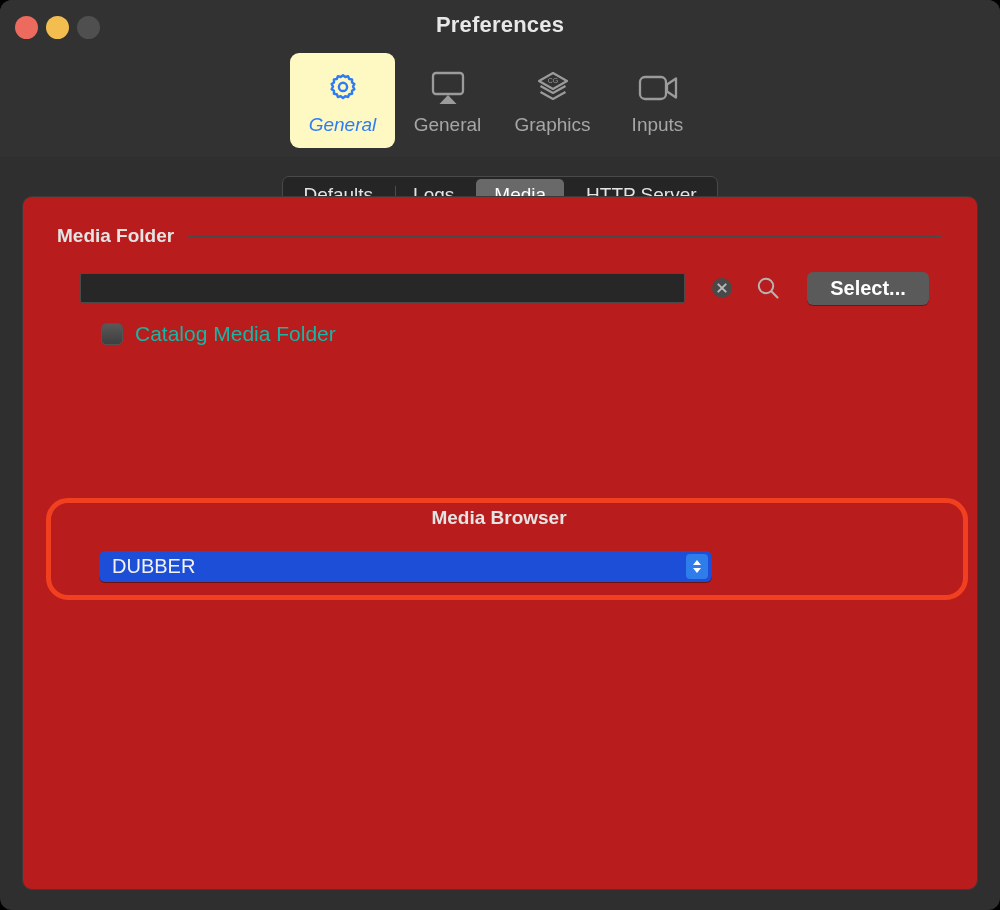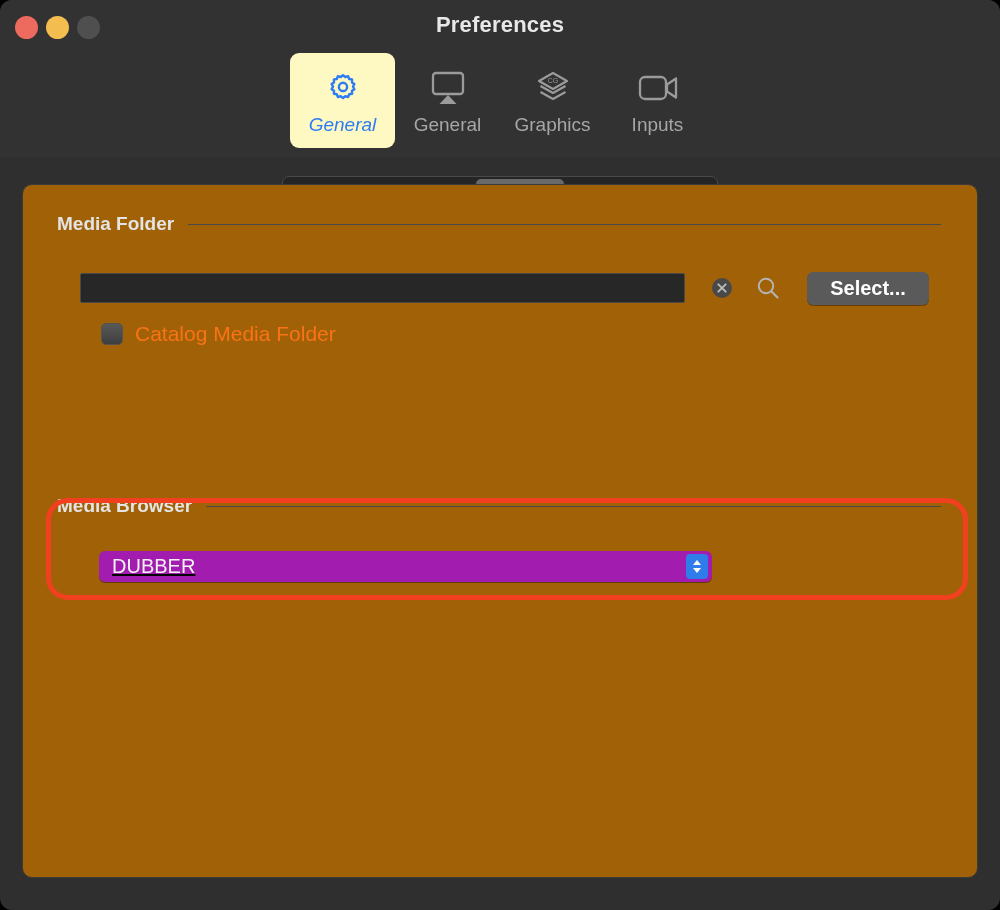--- a/index.html
+++ b/index.html
@@ -140,24 +140,24 @@
     content: "";
     position: absolute;
     left: 0; top: 7px;
     width: 1px; height: 20px;
     background: #4d4c4c;
   }
 
   
   #content-card {
     position: absolute;
-    left: 22px; top: 184px;
+    left: 22px; top: 196px;
     width: 956px;
     height: 694px;
-    background: #a16207;
+    background: #b91c1c;
     border: 1px solid #3b3a3a;
     border-radius: 10px;
     box-sizing: border-box;
   }
 
   
   .group-header {
     position: absolute;
     display: flex;
     align-items: center;
@@ -230,38 +230,37 @@
   }
   .checkbox {
     width: 22px; height: 22px;
     border-radius: 5px;
     background: linear-gradient(#5a5959, #3f3e3e);
     border: 1px solid #545353;
     box-sizing: border-box;
   }
   .cb-label {
     font-size: 21px;
-    color: #f97316;
+    color: #14b8a6;
   }
 
   
   #browser-popup {
     position: absolute;
     left: 99px;
     top: 551px;
     width: 613px;
     height: 31px;
-    background: #a21caf;
+    background: #1d4ed8;
     border-radius: 6px;
     display: flex;
     align-items: center;
     box-sizing: border-box;
     box-shadow: 0 1px 0 rgba(0,0,0,0.4);
     cursor: default;
-    text-decoration: underline;
   }
   #browser-value {
     padding-left: 13px;
     font-size: 20px;
     color: #f2f2f2;
     flex: 1;
   }
   #popup-chevron {
     width: 22px;
     height: 25px;
@@ -373,21 +372,21 @@
     </div>
   </div>
 
   <div id="content-card">
 
     <div class="group-header" style="left:34px; top:28px; width:884px;">
       <span class="group-title">Media Folder</span>
       <span class="group-rule" style="flex:1;"></span>
     </div>
 
-    <div class="group-header" style="left:34px; top:310px; width:884px;">
+    <div class="group-header" style="left:34px; top:310px; width:884px;flex-direction:column;">
       <span class="group-title">Media Browser</span>
       <span class="group-rule" style="flex:1;"></span>
     </div>
 
   </div>
 
   <div id="folder-row">
     <input id="folder-field" type="text" style="color: rgb(224, 224, 224); font-size: 18px; padding: 0px 8px; font-family: &quot;Liberation Sans&quot;, sans-serif; outline: none;" placeholder="">
     <div class="icon-btn" id="clear-btn">
       <svg width="24" height="24" viewBox="0 0 24 24">

